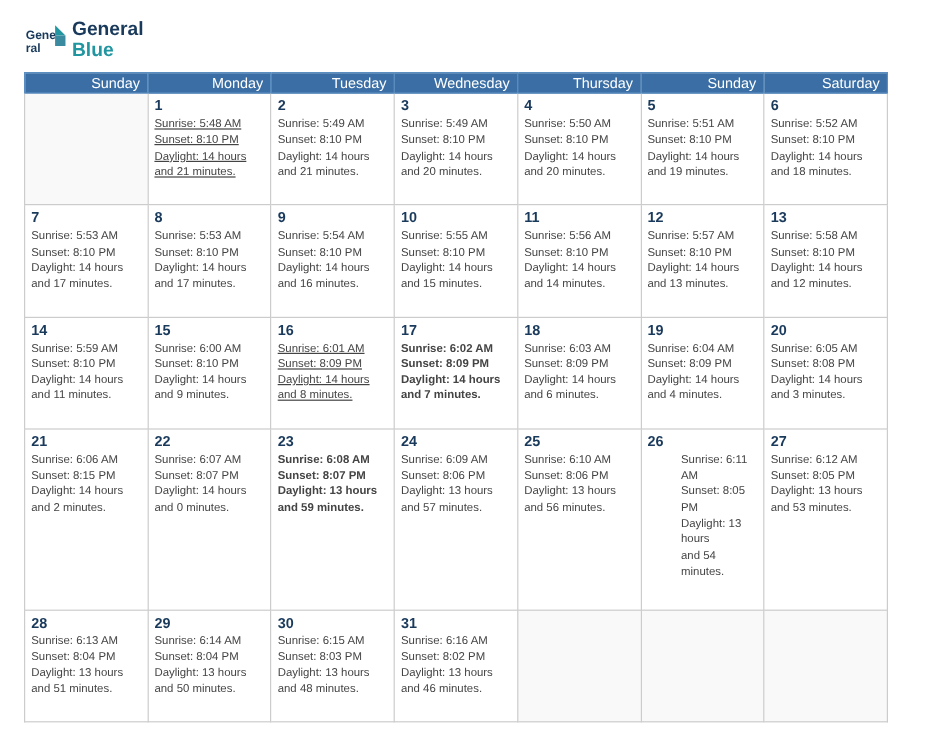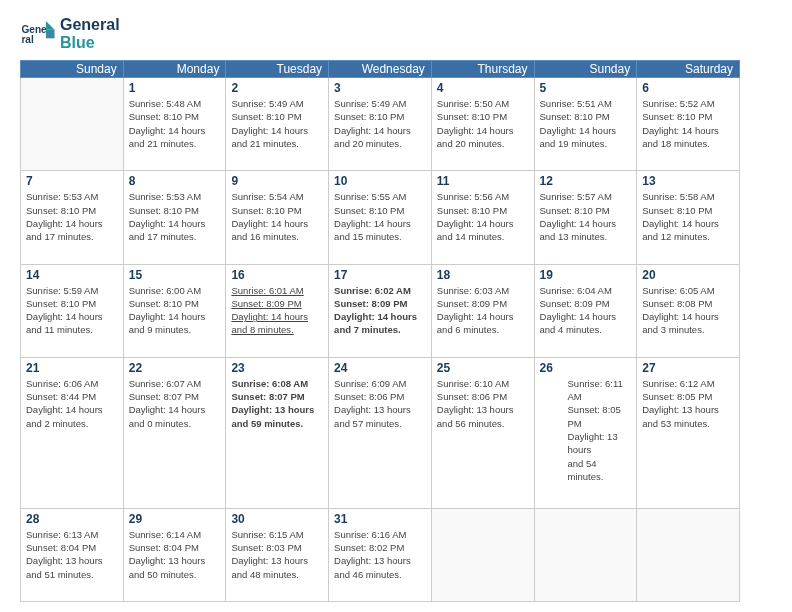--- a/index.html
+++ b/index.html
@@ -112,21 +112,21 @@
           <th>Thursday</th>
           <th>Sunday</th>
           <th>Saturday</th>
         </tr>
     </thead>
     <tbody id="calendar-body">
     <tr>
           <td class="empty-cell"></td>
           <td>
             <span class="day-num">1</span>
-            <div class="day-info" style="white-space: pre-line;">Sunrise: 5:48 AM
+            <div class="day-info" style="white-space: pre-line; text-decoration: underline;">Sunrise: 5:48 AM
 Sunset: 8:10 PM
 Daylight: 14 hours
 and 21 minutes.</div>
           </td>
           <td>
             <span class="day-num">2</span>
             <div class="day-info" style="white-space: pre-line;">Sunrise: 5:49 AM
 Sunset: 8:10 PM
 Daylight: 14 hours
 and 21 minutes.</div>
@@ -259,21 +259,21 @@
             <div class="day-info" style="white-space: pre-line;">Sunrise: 6:05 AM
 Sunset: 8:08 PM
 Daylight: 14 hours
 and 3 minutes.</div>
           </td>
         </tr>
         <tr>
           <td>
             <span class="day-num">21</span>
             <div class="day-info" style="white-space: pre-line;">Sunrise: 6:06 AM
-Sunset: 8:44 PM
+Sunset: 8:15 PM
 Daylight: 14 hours
 and 2 minutes.</div>
           </td>
           <td>
             <span class="day-num">22</span>
             <div class="day-info" style="white-space: pre-line;">Sunrise: 6:07 AM
 Sunset: 8:07 PM
 Daylight: 14 hours
 and 0 minutes.</div>
           </td>

